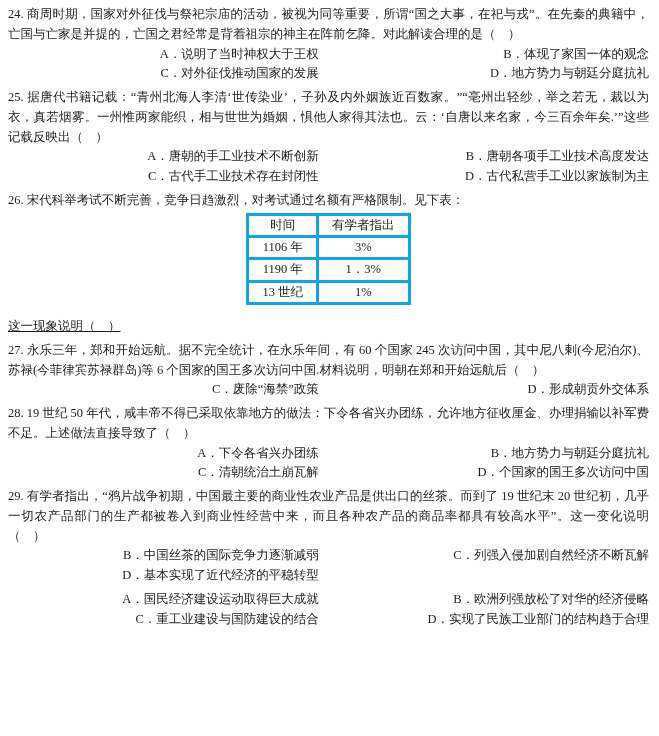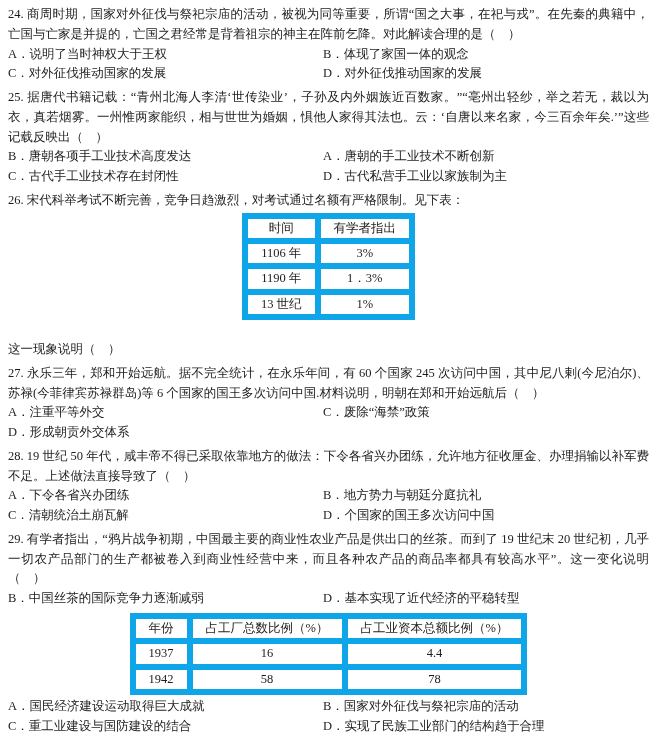--- a/index.html
+++ b/index.html
@@ -13,56 +13,57 @@
     font-size: 12.5px;
     line-height: 1.58;
     padding: 5px 10px 0 8px;
   }
   .question { margin-bottom: 4px; }
   .stem { text-align: justify; }
   .options {
     display: grid;
     grid-template-columns: 48.5% 1fr;
     column-gap: 4px;
+    text-align: right;
   }
   .option { white-space: nowrap; overflow: hidden; }
   .data-table {
     border-collapse: collapse;
     margin: 2px auto 2px auto;
     text-align: center;
     font-size: 12.5px;
   }
   .data-table th, .data-table td {
-    border: 6px solid #0ea5e9;
+    border: 3px solid #0ea5e9;
     padding: 0px 13px;
     font-weight: normal;
     line-height: 1.55;
   }
-  .follow { margin-top: 20px; }
+  .follow { margin-top: 12px; text-decoration: underline; }
 </style>
 </head>
 <body>
 
 <main>
 
   <section class="question">
     <p class="stem">24. 商周时期，国家对外征伐与祭祀宗庙的活动，被视为同等重要，所谓“国之大事，在祀与戎”。在先秦的典籍中，亡国与亡家是并提的，亡国之君经常是背着祖宗的神主在阵前乞降。对此解读合理的是（　）</p>
     <div class="options">
       <span class="option">A．说明了当时神权大于王权</span>
       <span class="option">B．体现了家国一体的观念</span>
       <span class="option">C．对外征伐推动国家的发展</span>
-      <span class="option">D．对外征伐推动国家的发展</span>
+      <span class="option">D．地方势力与朝廷分庭抗礼</span>
     </div>
   </section>
 
   <section class="question">
     <p class="stem">25. 据唐代书籍记载：“青州北海人李清‘世传染业’，子孙及内外姻族近百数家。”“亳州出轻纱，举之若无，裁以为衣，真若烟雾。一州惟两家能织，相与世世为婚姻，惧他人家得其法也。云：‘自唐以来名家，今三百余年矣.’”这些记载反映出（　）</p>
     <div class="options">
+      <span class="option">A．唐朝的手工业技术不断创新</span>
       <span class="option">B．唐朝各项手工业技术高度发达</span>
-      <span class="option">A．唐朝的手工业技术不断创新</span>
       <span class="option">C．古代手工业技术存在封闭性</span>
       <span class="option">D．古代私营手工业以家族制为主</span>
     </div>
   </section>
 
   <section class="question">
     <p class="stem">26. 宋代科举考试不断完善，竞争日趋激烈，对考试通过名额有严格限制。见下表：</p>
     <table class="data-table">
       <thead>
         <tr>
@@ -84,67 +85,46 @@
           <td>1%</td>
         </tr>
       </tbody>
     </table>
     <p class="stem follow">这一现象说明（　）</p>
   </section>
 
   <section class="question">
     <p class="stem">27. 永乐三年，郑和开始远航。据不完全统计，在永乐年间，有 60 个国家 245 次访问中国，其中尼八剌(今尼泊尔)、苏禄(今菲律宾苏禄群岛)等 6 个国家的国王多次访问中国.材料说明，明朝在郑和开始远航后（　）</p>
     <div class="options">
-      <span class="option">A．注重平等外交</span>
       <span class="option">C．废除“海禁”政策</span>
       <span class="option">D．形成朝贡外交体系</span>
     </div>
   </section>
 
   <section class="question">
     <p class="stem">28. 19 世纪 50 年代，咸丰帝不得已采取依靠地方的做法：下令各省兴办团练，允许地方征收厘金、办理捐输以补军费不足。上述做法直接导致了（　）</p>
     <div class="options">
       <span class="option">A．下令各省兴办团练</span>
       <span class="option">B．地方势力与朝廷分庭抗礼</span>
       <span class="option">C．清朝统治土崩瓦解</span>
       <span class="option">D．个国家的国王多次访问中国</span>
     </div>
   </section>
 
   <section class="question">
     <p class="stem">29. 有学者指出，“鸦片战争初期，中国最主要的商业性农业产品是供出口的丝茶。而到了 19 世纪末 20 世纪初，几乎一切农产品部门的生产都被卷入到商业性经营中来，而且各种农产品的商品率都具有较高水平”。这一变化说明（　）</p>
     <div class="options">
       <span class="option">B．中国丝茶的国际竞争力逐渐减弱</span>
+      <span class="option">C．列强入侵加剧自然经济不断瓦解</span>
       <span class="option">D．基本实现了近代经济的平稳转型</span>
     </div>
   </section>
 
   <section class="question">
-    <table class="data-table">
-      <thead>
-        <tr>
-          <th>年份</th>
-          <th>占工厂总数比例（%）</th>
-          <th>占工业资本总额比例（%）</th>
-        </tr>
-      </thead>
-      <tbody>
-        <tr>
-          <td>1937</td>
-          <td>16</td>
-          <td>4.4</td>
-        </tr>
-        <tr>
-          <td>1942</td>
-          <td>58</td>
-          <td>78</td>
-        </tr>
-      </tbody>
-    </table>
     <div class="options">
       <span class="option">A．国民经济建设运动取得巨大成就</span>
-      <span class="option">B．国家对外征伐与祭祀宗庙的活动</span>
+      <span class="option">B．欧洲列强放松了对华的经济侵略</span>
       <span class="option">C．重工业建设与国防建设的结合</span>
       <span class="option">D．实现了民族工业部门的结构趋于合理</span>
     </div>
   </section>
 
 </main>
 
 </body></html>

